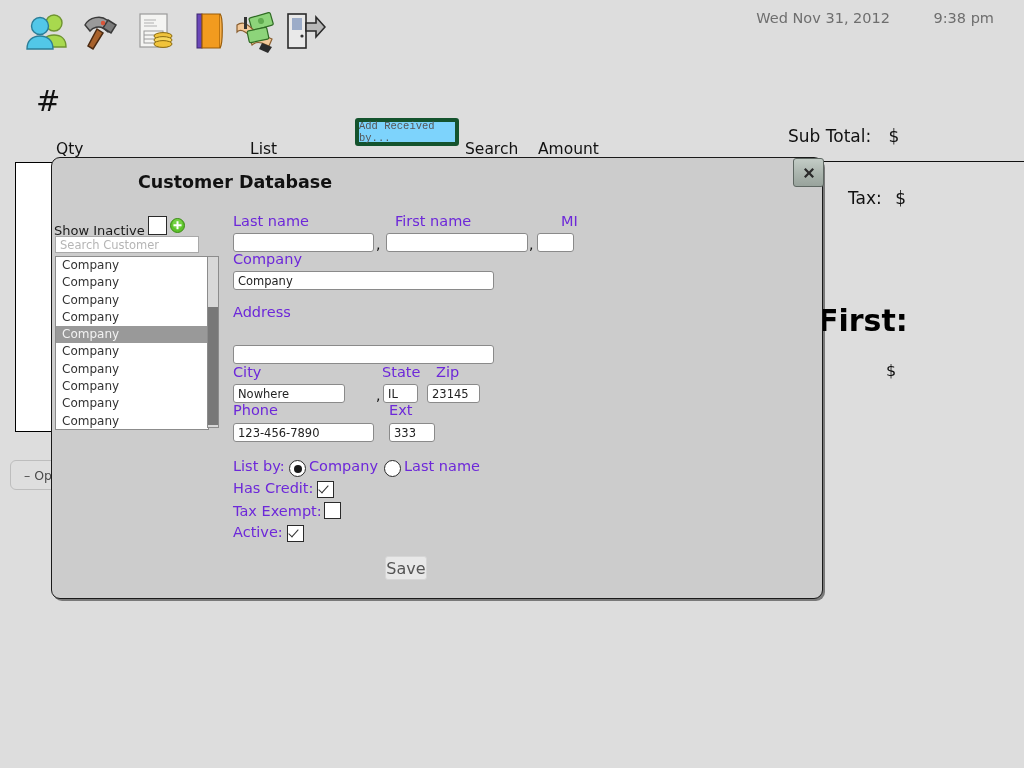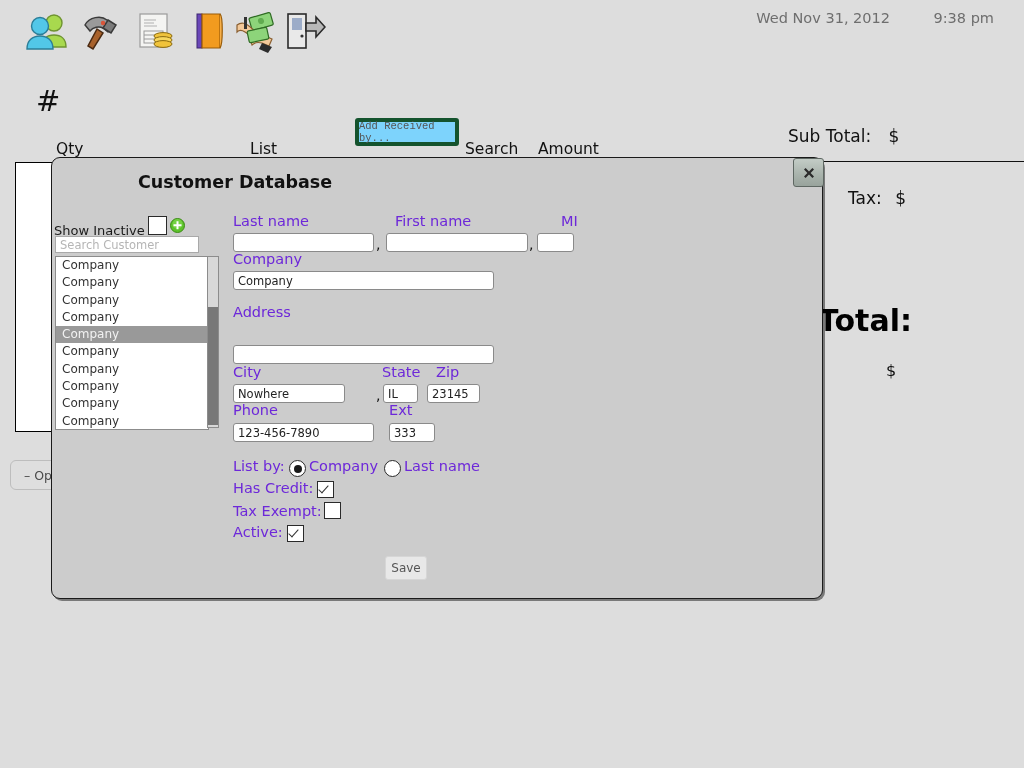--- a/index.html
+++ b/index.html
@@ -206,21 +206,21 @@
   .radio.checked::after {
     content: ""; position: absolute;
     left: 3.5px; top: 3.5px; width: 8px; height: 8px;
     background: #1a1a1a; border-radius: 50%;
   }
 
   #save-button {
     position: absolute; left: 333px; top: 398px;
     width: 40px; height: 22px;
     background: #e8e8e8; border: 1px solid #d6d6d6; border-radius: 3px;
-    color: #555; font-size: 12px;
+    color: #555; font-size: 16px;
     display:flex; align-items:center; justify-content:center;
     cursor: pointer;
   }
 </style>
 </head>
 <body>
 
 <div id="desktop">
 
   <div id="toolbar">
@@ -311,21 +311,21 @@
   <div id="subtotal-label">
     <span>Sub Total:</span>
     <span style="margin-left:12px">$</span>
   </div>
 
   <div id="tax-label">
     <span>Tax:</span>
     <span style="margin-left:8px">$</span>
   </div>
 
-  <div id="total-label">Total:</div>
+  <div id="total-label">First:</div>
   <div id="total-amount">$</div>
 </div>
 
 <div id="dialog">
 
   <div id="dialog-title">Customer Database</div>
 
   <div id="close-button">
     <svg width="16" height="16" viewBox="0 0 16 16">
       <path d="M3 4.6L4.6 3 8 6.4 11.4 3 13 4.6 9.6 8 13 11.4 11.4 13 8 9.6 4.6 13 3 11.4 6.4 8z" fill="#2b2b2b"></path>

